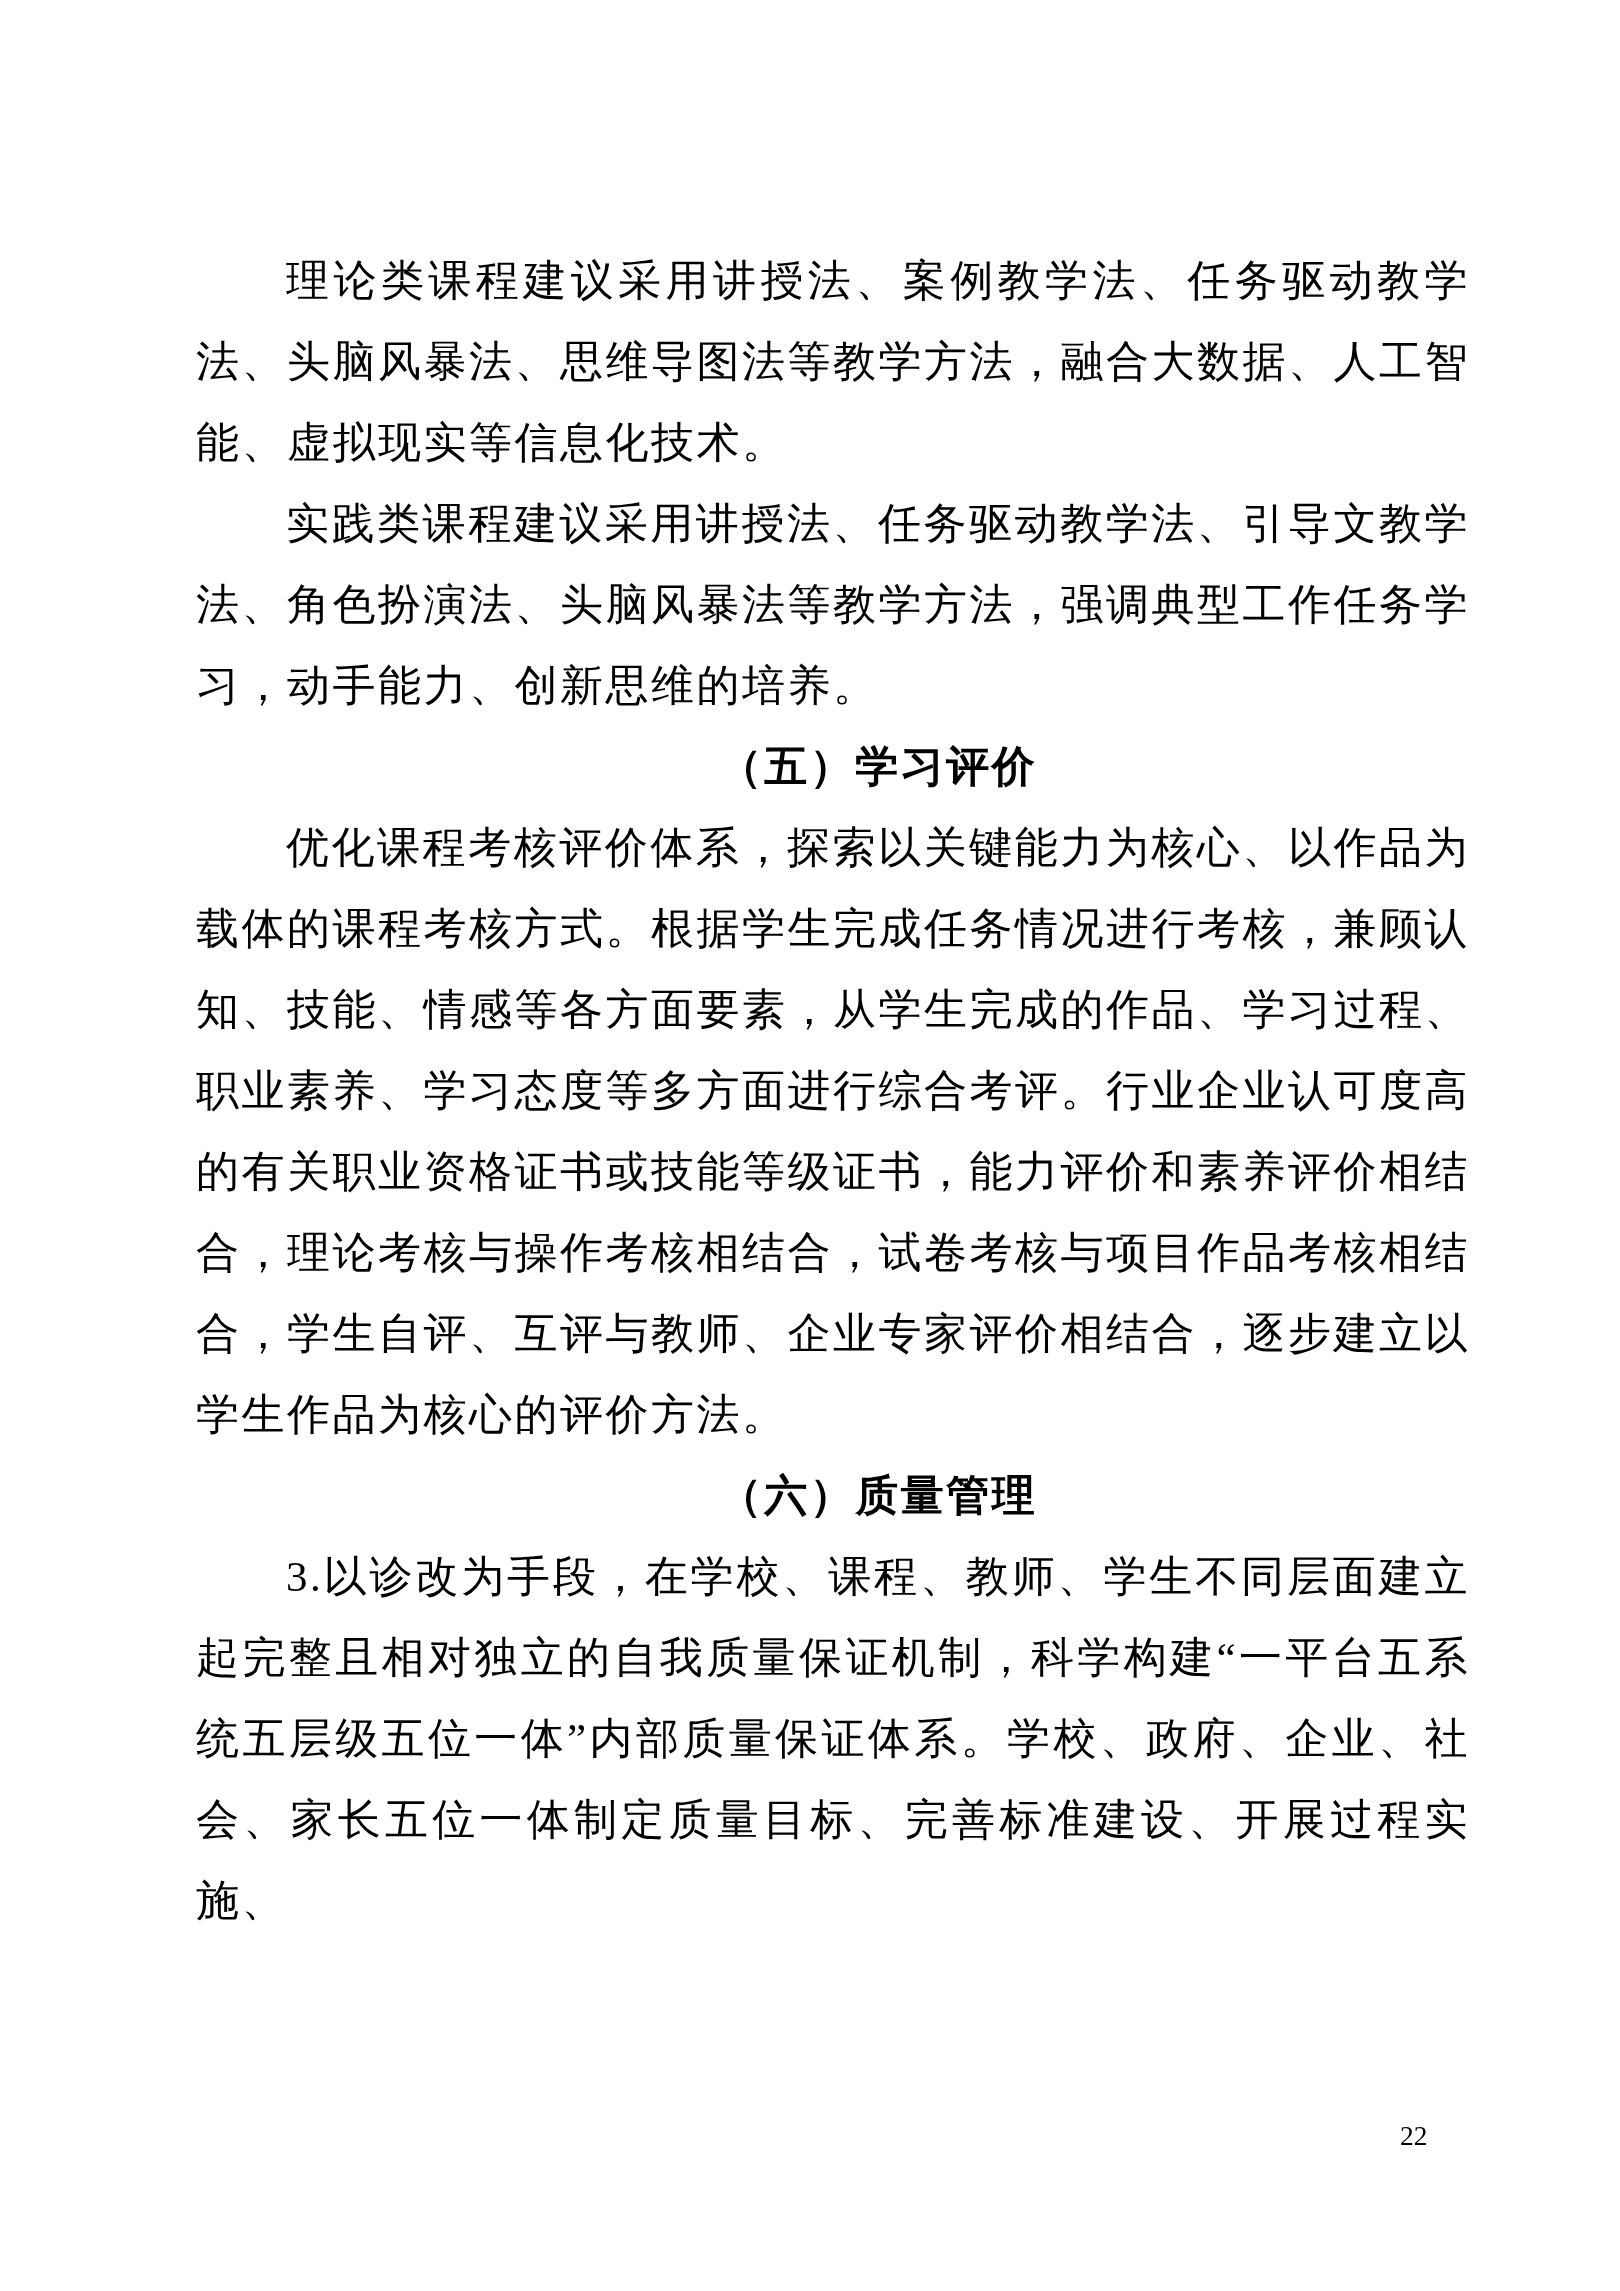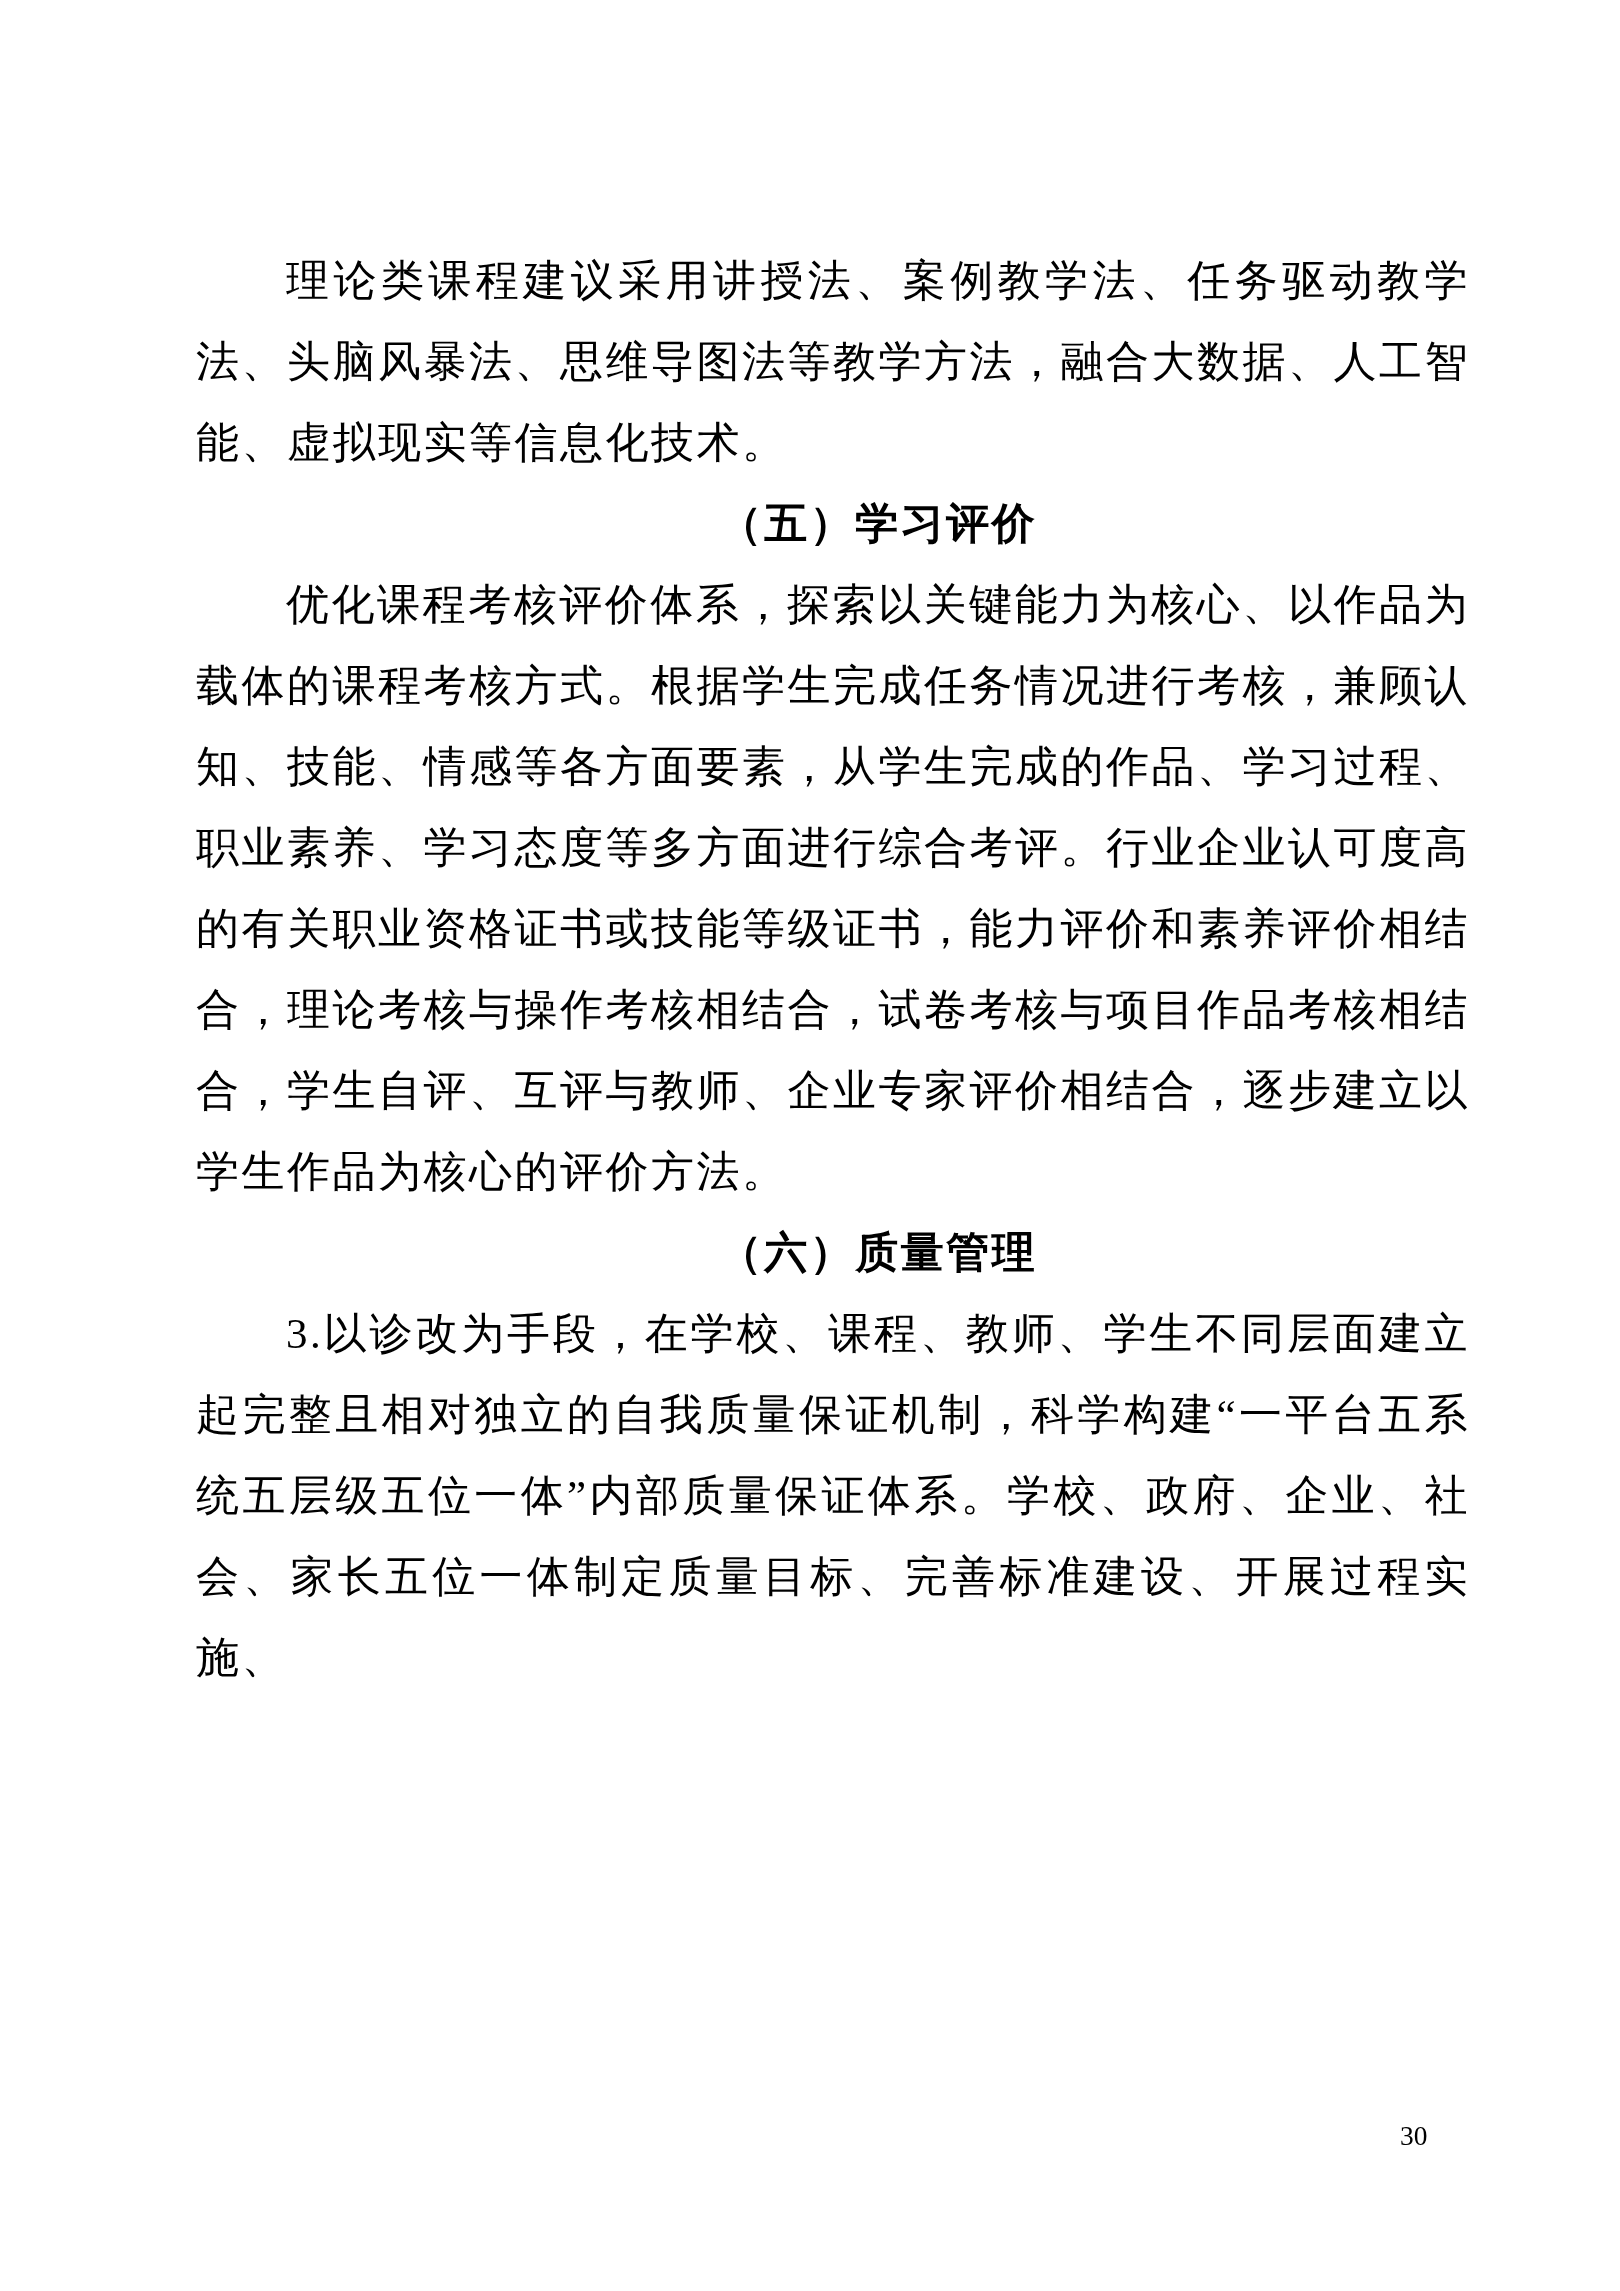--- a/index.html
+++ b/index.html
@@ -54,21 +54,22 @@
     font-weight: 400;
     color: #000000;
   }
 </style>
 </head>
 <body>
 
 <div class="page">
   <div class="content">
     <p class="para">理论类课程建议采用讲授法、案例教学法、任务驱动教学法、头脑风暴法、思维导图法等教学方法，融合大数据、人工智能、虚拟现实等信息化技术。</p>
+    <p class="para">实践类课程建议采用讲授法、任务驱动教学法、引导文教学法、角色扮演法、头脑风暴法等教学方法，强调典型工作任务学习，动手能力、创新思维的培养。</p>
     <h3 class="heading">（五）学习评价</h3>
     <p class="para">优化课程考核评价体系，探索以关键能力为核心、以作品为载体的课程考核方式。根据学生完成任务情况进行考核，兼顾认知、技能、情感等各方面要素，从学生完成的作品、学习过程、职业素养、学习态度等多方面进行综合考评。行业企业认可度高的有关职业资格证书或技能等级证书，能力评价和素养评价相结合，理论考核与操作考核相结合，试卷考核与项目作品考核相结合，学生自评、互评与教师、企业专家评价相结合，逐步建立以学生作品为核心的评价方法。</p>
     <h3 class="heading">（六）质量管理</h3>
     <p class="para">3.以诊改为手段，在学校、课程、教师、学生不同层面建立起完整且相对独立的自我质量保证机制，科学构建“一平台五系统五层级五位一体”内部质量保证体系。学校、政府、企业、社会、家长五位一体制定质量目标、完善标准建设、开展过程实施、</p>
   </div>
 
-  <div class="page-number">30</div>
+  <div class="page-number">22</div>
 </div>
 
 
 </body></html>

